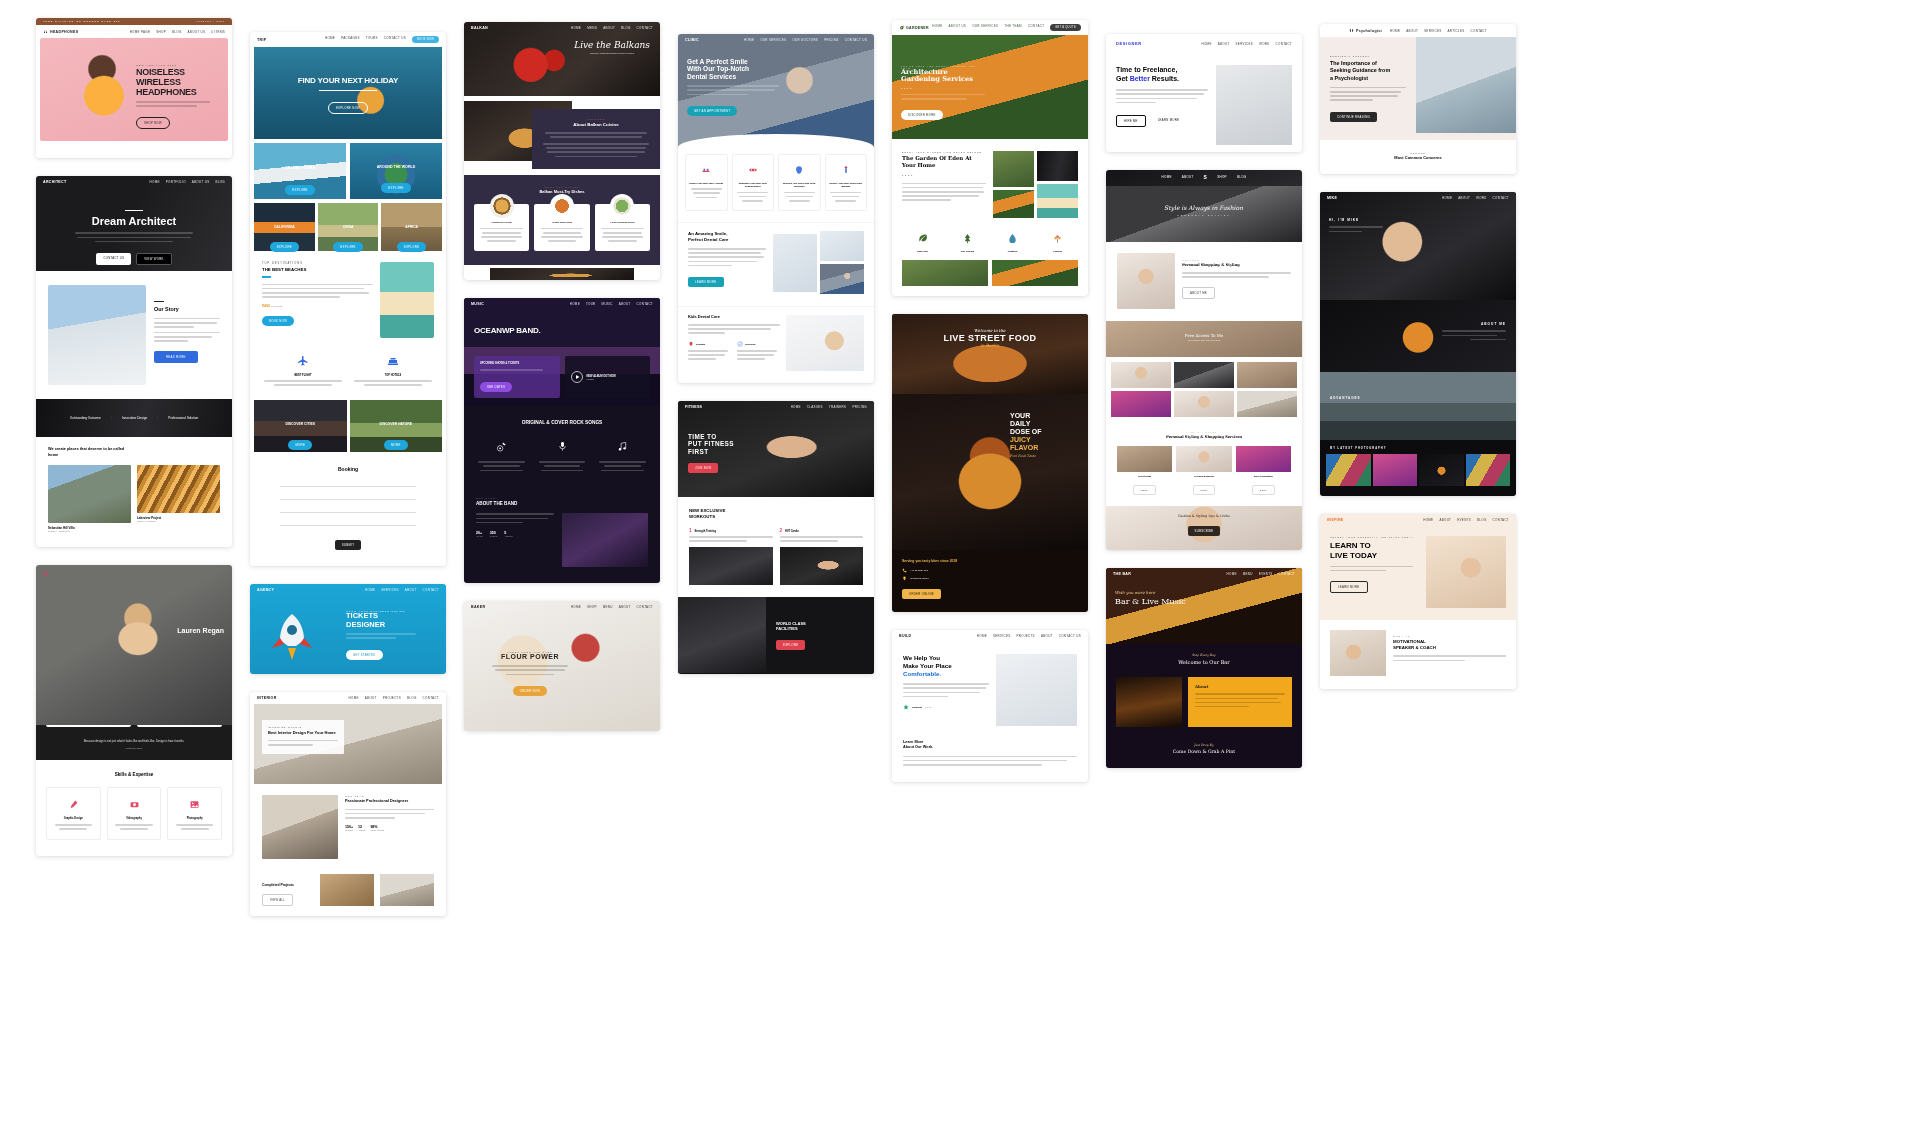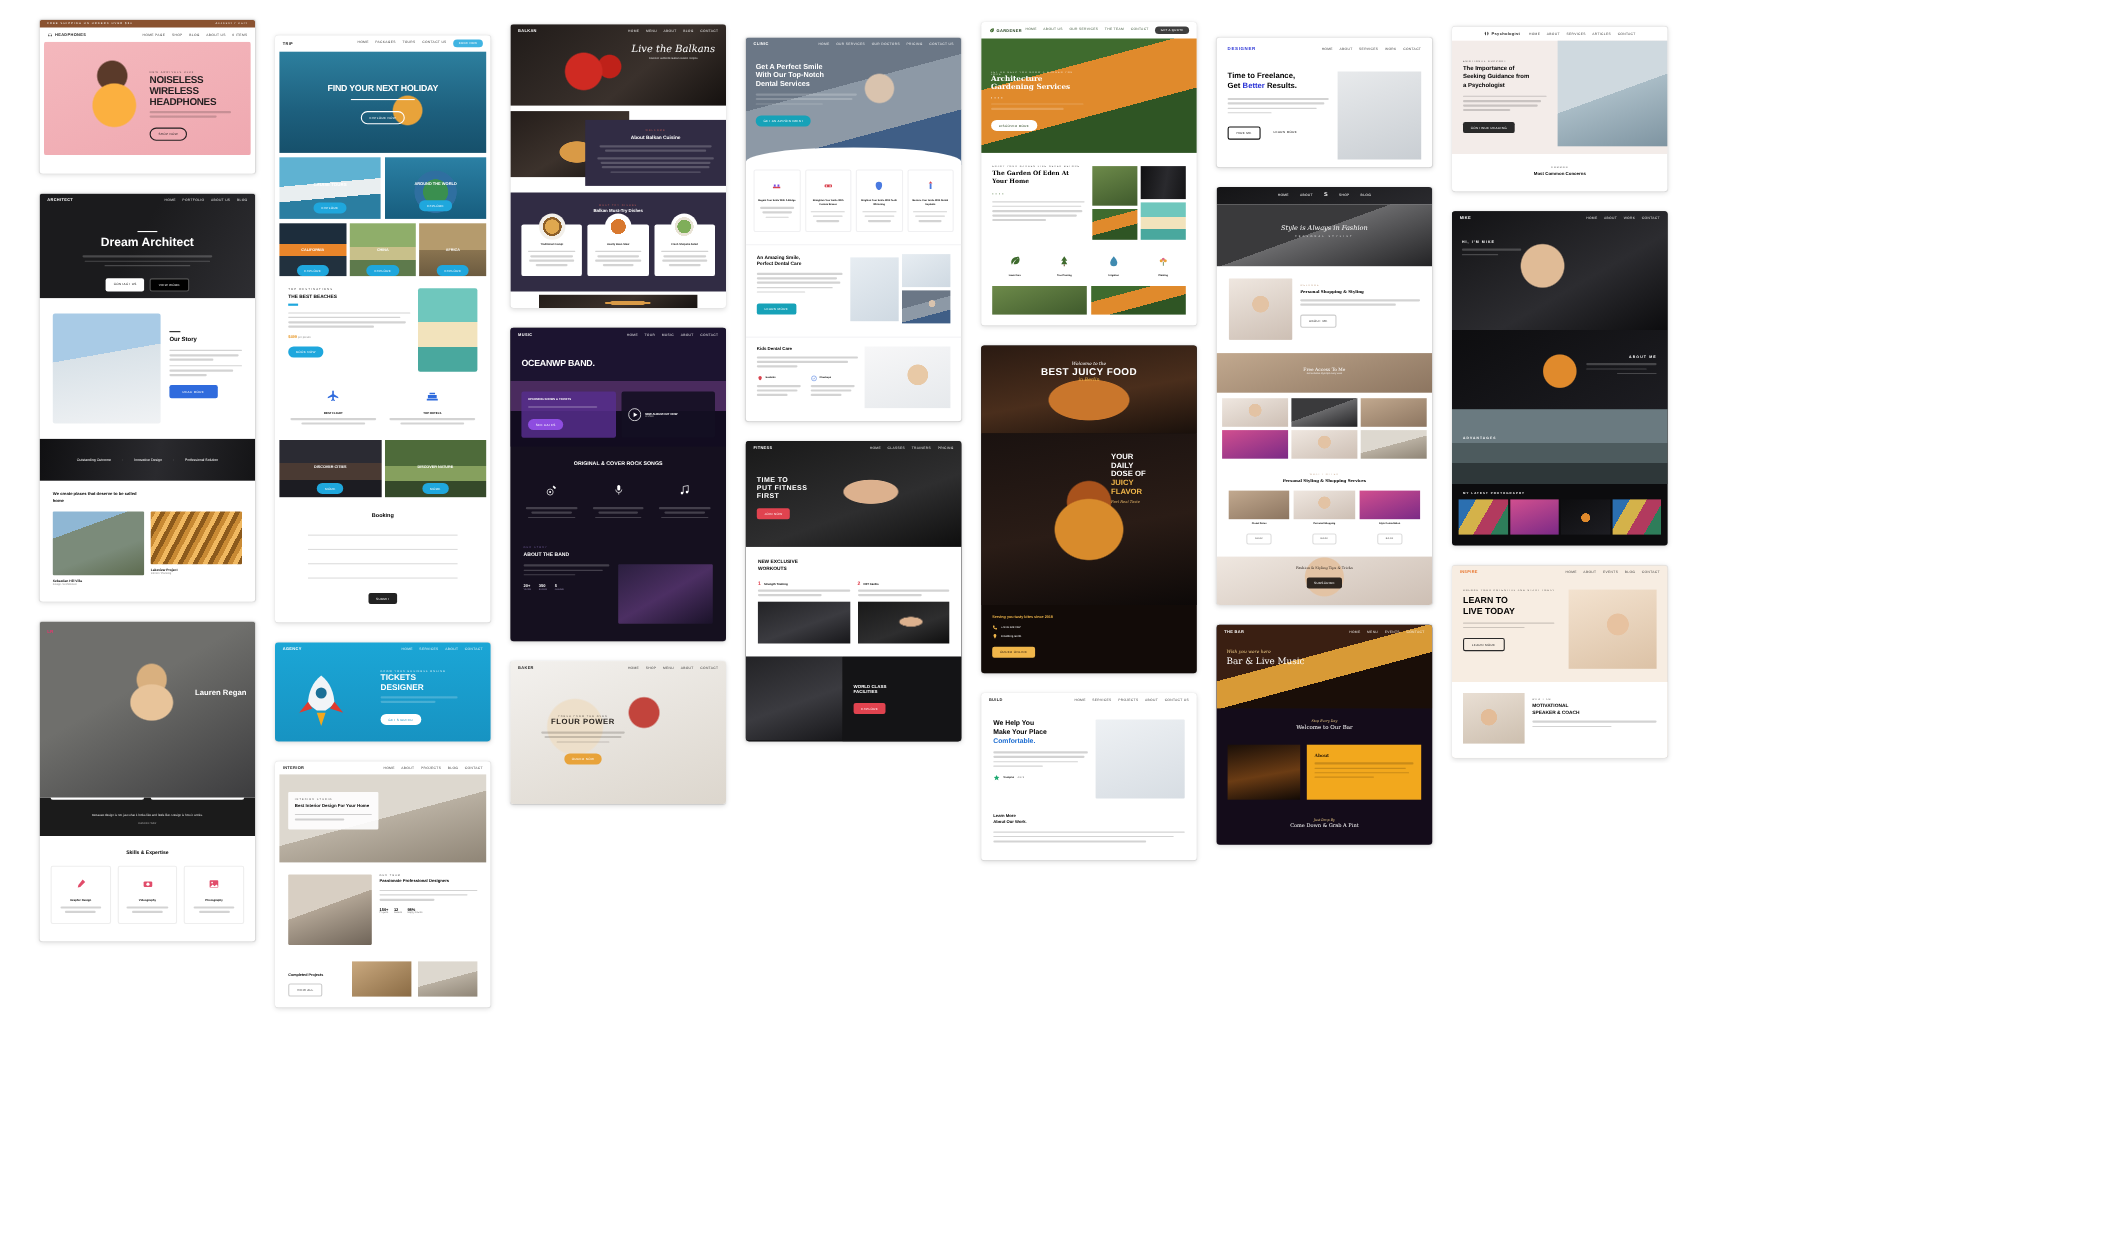--- a/index.html
+++ b/index.html
@@ -1024,21 +1024,21 @@
       <div style="display:flex;gap:4px;padding:0 10px 10px;">
         <div class="ph im-gardenmini" style="flex:1;height:26px;"></div>
         <div class="ph im-garden" style="flex:1;height:26px;"></div>
       </div>
     </div>
 
     <div class="card" style="background:#120b08;">
       <div class="ph im-streetfood" style="height:80px;position:relative;">
         <div style="position:absolute;left:0;right:0;top:14px;text-align:center;color:#fff;">
           <div style="font-family:'DejaVu Serif',serif;font-style:italic;font-size:4px;">Welcome to the</div>
-          <div style="font-weight:800;font-size:9px;letter-spacing:.4px;">BEST JUICY FOOD</div>
+          <div style="font-weight:800;font-size:9px;letter-spacing:.4px;">LIVE STREET FOOD</div>
           <div style="font-family:'DejaVu Serif',serif;font-style:italic;font-size:4.4px;color:#f0b64a;">in Berlin</div>
         </div>
       </div>
       <div class="ph im-burger" style="height:156px;position:relative;">
         <div style="position:absolute;right:8px;top:18px;width:70px;color:#fff;text-align:left;">
           <div style="font-weight:800;font-size:7px;line-height:1.15;">
             <div>YOUR</div>
             <div>DAILY</div>
             <div>DOSE OF</div>
             <div style="color:#f0b64a;">JUICY</div>

